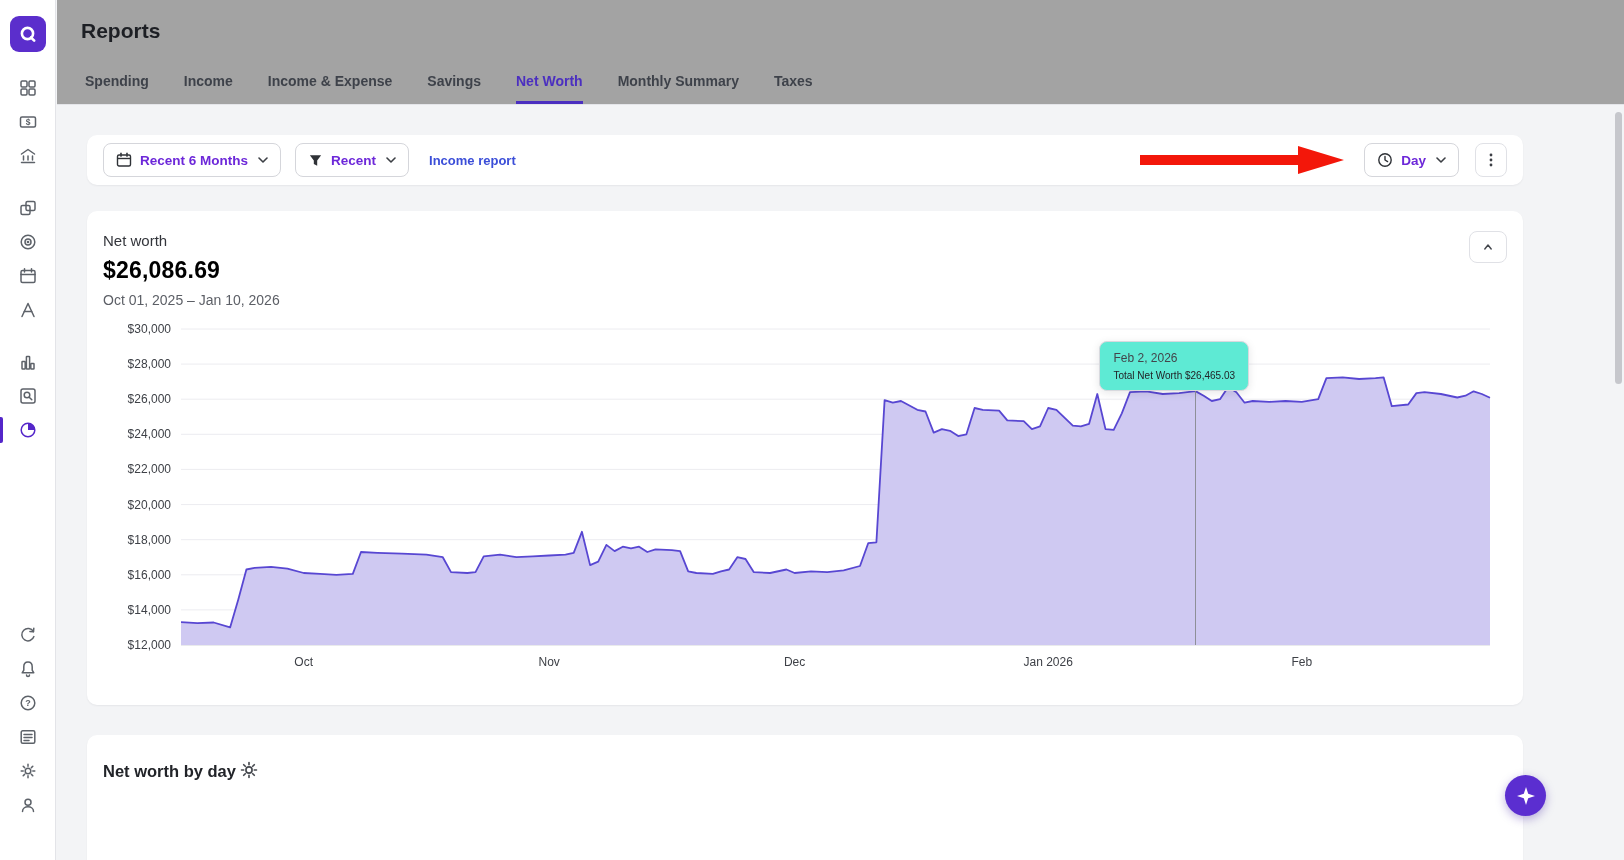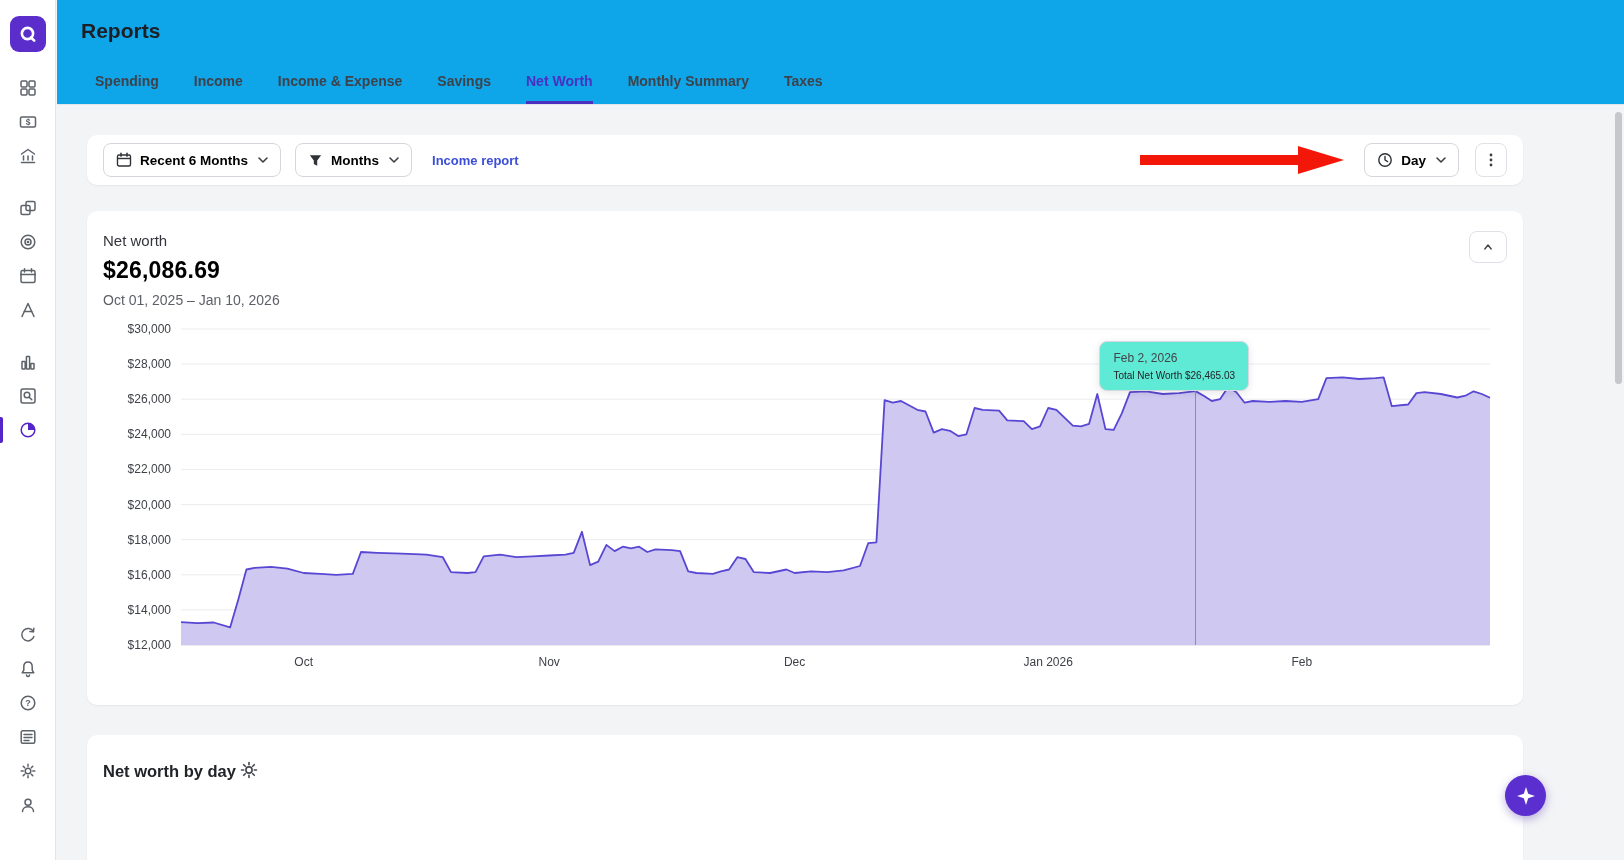--- a/index.html
+++ b/index.html
@@ -27,36 +27,36 @@
   .side-item.gap { margin-top:18px; }
   .icn { stroke:#5d6269; fill:none; stroke-width:1.5; stroke-linecap:round; stroke-linejoin:round; }
   .icn text { stroke:none; fill:#5d6269; }
   .side-item.active .icn { stroke:#5426c9; color:#5426c9; }
   .side-item.active::before {
     content:""; position:absolute; left:0; top:4px; bottom:4px; width:3px;
     background:#5426c9; border-radius:0 2px 2px 0;
   }
   
   .main { margin-left:57px; }
-  .topbar { background:#0ea5e9; padding:19px 0 0 24px; border-bottom:1px solid #e4e5e9; }
+  .topbar { background:#a3a3a3; padding:19px 0 0 24px; border-bottom:1px solid #e4e5e9; }
   .topbar h1 { margin:0; font-size:21px; line-height:24px; font-weight:bold; color:#1d1f24; }
-  .tabs { display:flex; gap:35px; margin-top:30px; margin-left:14px; }
+  .tabs { display:flex; gap:35px; margin-top:30px; margin-left:4px; }
   .tab {
     background:none; border:none; padding:0 0 15px 0; font-family:inherit;
     font-size:14px; font-weight:bold; color:#3e424a; cursor:pointer;
   }
   .tab.active { color:#4b2fc0; box-shadow:inset 0 -3px 0 #4b2fc0; }
   
   .content { padding:30px 0 0 30px; }
   .card { background:#fff; border-radius:10px; box-shadow:0 1px 2px rgba(20,20,32,.06); }
   .toolbar { width:1436px; height:50px; display:flex; align-items:center; padding:0 16px; position:relative; }
   .btn {
     display:inline-flex; align-items:center; gap:8px; background:#fff;
     border:1px solid #d5d6db; border-radius:8px; padding:0 12px; height:34px;
-    font-family:inherit; font-size:13.5px; font-weight:bold; color:#000000; cursor:pointer;
+    font-family:inherit; font-size:13.5px; font-weight:bold; color:#6d28d9; cursor:pointer;
   }
   .btn .caret { margin-left:2px; }
   .ml14 { margin-left:14px; }
   .link { margin-left:20px; font-size:13px; font-weight:bold; color:#3b4ed8; text-decoration:none; cursor:pointer; }
   .toolbar-right { margin-left:auto; display:flex; align-items:center; gap:16px; }
   .icon-btn {
     width:32px; height:34px; border:1px solid #e0e1e6; border-radius:8px; background:#fff;
     display:flex; align-items:center; justify-content:center; cursor:pointer; padding:0;
   }
   .red-arrow { position:absolute; right:178px; top:9px; pointer-events:none; z-index:5; }
@@ -247,21 +247,21 @@
         <span>Recent 6 Months</span>
         <svg class="caret" width="10" height="6" viewBox="0 0 10 6">
           <polyline points="1,1 5,5 9,1" fill="none" stroke="#3c3f45" stroke-width="1.6" stroke-linecap="round" stroke-linejoin="round"></polyline>
         </svg>
       </button>
 
       <button class="btn ml14">
         <svg width="15" height="15" viewBox="0 0 16 16">
           <path d="M2 2.5 L14 2.5 L9.8 8 L9.8 13.5 L6.2 11.8 L6.2 8 Z" fill="#2f3237"></path>
         </svg>
-        <span>Months</span>
+        <span>Recent</span>
         <svg class="caret" width="10" height="6" viewBox="0 0 10 6">
           <polyline points="1,1 5,5 9,1" fill="none" stroke="#3c3f45" stroke-width="1.6" stroke-linecap="round" stroke-linejoin="round"></polyline>
         </svg>
       </button>
 
       <a class="link">Income report</a>
 
       <svg class="red-arrow" width="205" height="32" viewBox="0 0 205 32">
         <path d="M0 11 L158 11 L158 2 L204 16 L158 30 L158 21 L0 21 Z" fill="#f3170a"></path>
       </svg>

